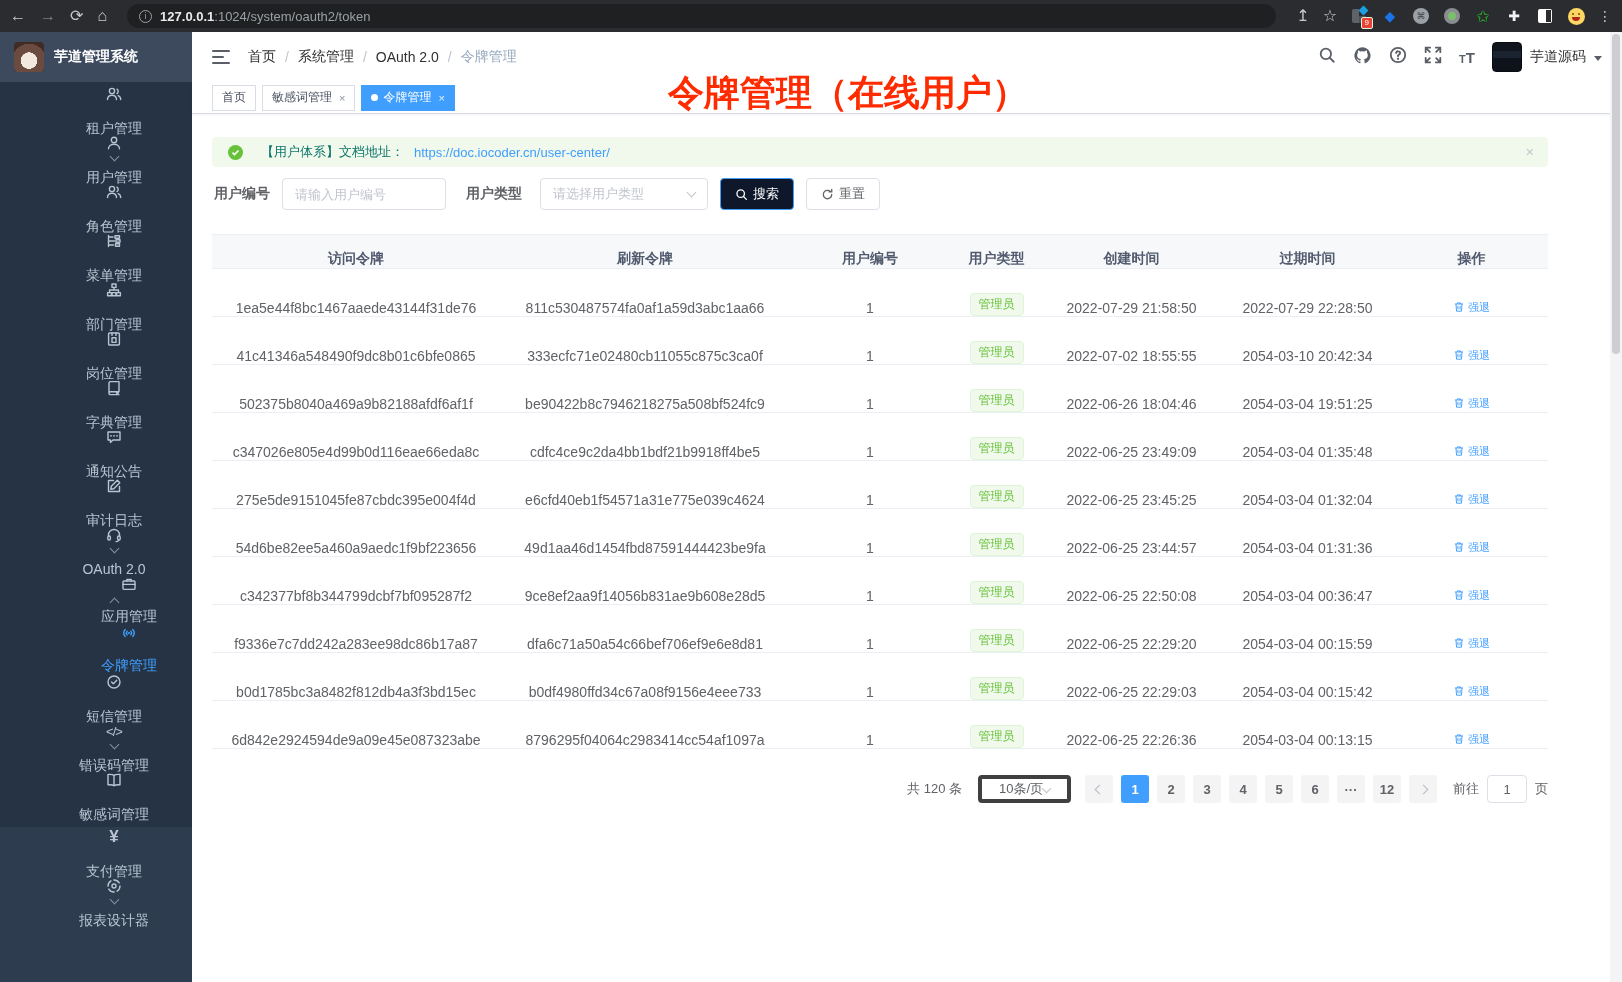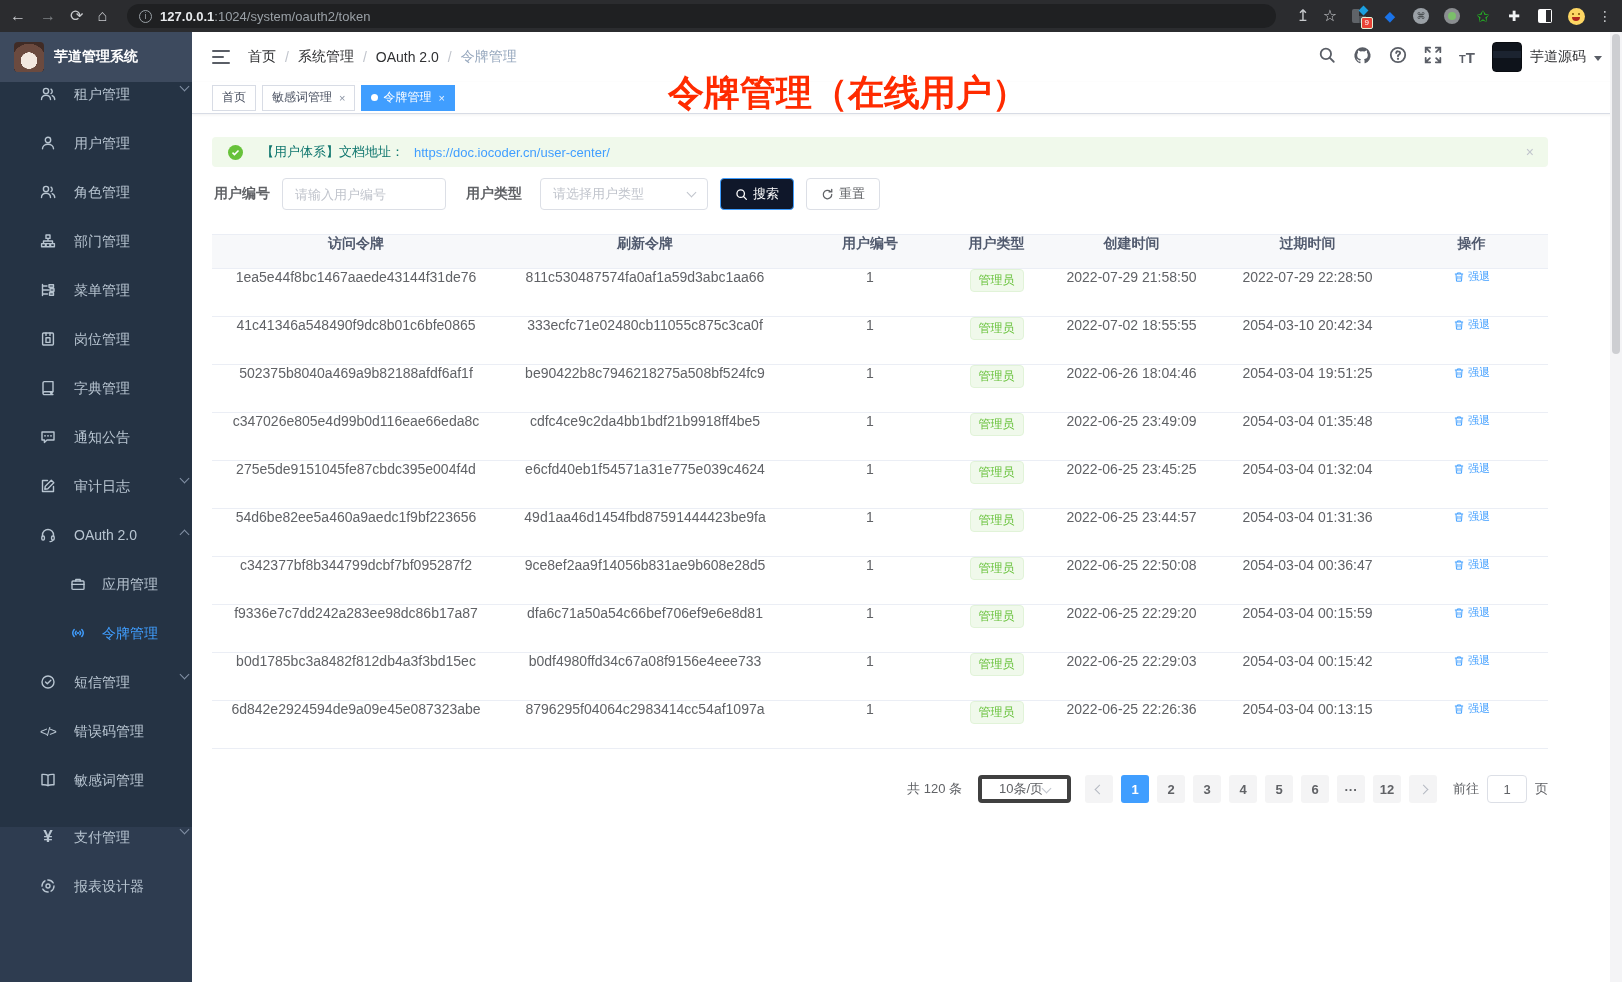--- a/index.html
+++ b/index.html
@@ -41,22 +41,22 @@
   
   .app { display:flex; height:950px; }
 
   
   .sidebar { width:192px; background:#253344; display:flex; flex-direction:column; flex-shrink:0; }
   .logo-row { height:50px; background:#3d4a5e; display:flex; align-items:center; padding:0 14px; gap:10px; flex-shrink:0; }
   .logo-avatar { width:30px; height:30px; border-radius:4px; flex-shrink:0;
     background:radial-gradient(circle at 50% 62%, #f3e8e0 0 34%, #6b4a3f 35% 70%, #402b25 71%); }
   .logo-title { color:#fff; font-size:14px; font-weight:bold; white-space:nowrap; }
   .menu { flex:1; display:flex; flex-direction:column; padding-top:4px; }
-  .m-item { height:49px; display:flex; padding:0 4px 0 40px; gap:18px;
-    color:#b8c5d1; font-size:14px; cursor:pointer; position:relative; }
+  .m-item { height:49px; display:flex; align-items:center; padding:0 4px 0 40px; gap:18px;
+    color:#b8c5d1; font-size:14px; cursor:pointer; position:relative;flex-direction:column; }
   .m-item .ic { width:16px; height:16px; flex-shrink:0; display:flex; align-items:center; justify-content:center; }
   .m-item .lbl { flex:1; white-space:nowrap; }
   .m-item.sub { padding-left:70px; gap:16px; }
   .m-item.active { color:#409eff; }
   .chev { width:7px; height:7px; border-right:1.5px solid #8391a5; border-bottom:1.5px solid #8391a5;
     transform:rotate(45deg); margin-top:-3px; flex-shrink:0; }
   .chev.up { transform:rotate(-135deg); margin-top:4px; }
   .menu-bottom { background:#2e3c50; flex:1; margin-top:6px; padding-top:2px; }
   svg.mi { stroke:currentColor; fill:none; stroke-width:1.4; stroke-linecap:round; stroke-linejoin:round; }
   .code-ic { font-size:13px; letter-spacing:-1px; }
@@ -113,21 +113,21 @@
   input.f-input::placeholder { color:#c0c4cc; }
   .f-select { width:168px; justify-content:space-between; cursor:pointer; color:#c0c4cc; margin-left:6px; }
   .f-select .chev { border-color:#c0c4cc; }
   .btn { height:32px; border-radius:4px; font-size:13px; display:flex; align-items:center; gap:5px;
     padding:0 14px; cursor:pointer; border:1px solid #dcdfe6; background:#fff; color:#606266; }
   .btn svg { stroke:currentColor; fill:none; stroke-width:1.6; stroke-linecap:round; }
   .btn.primary { background:#0f172a; border-color:#409eff; color:#fff; margin-left:0;justify-content:space-between; }
 
   
   .table { margin-top:24px; width:1336px; font-size:14px; color:#606266; border-top:1px solid #ebeef5;}
-  .tr { display:flex; align-items:flex-start; border-bottom:1px solid #ebeef5; }
+  .tr { display:flex; align-items:flex-end; border-bottom:1px solid #ebeef5; }
   .th { background:#f7f8fa; height:34px; font-weight:bold; color:#515a6e; }
   .td-row { height:48px; background:#fff; }
   .c1{width:288px}.c2{width:290px}.c3{width:160px}.c4{width:93px}.c5{width:177px}.c6{width:175px}.c7{width:153px}
   .cell { text-align:center; white-space:nowrap; overflow:hidden; }
   .badge { display:inline-block; background:#f0f9eb; border:1px solid #e1f3d8; color:#67c23a;
     font-size:12px; padding:2px 8px; border-radius:4px; line-height:1.4; }
   .act { color:#409eff; font-size:11px; cursor:pointer; display:inline-flex; align-items:center; gap:3px; }
   .act svg { stroke:#409eff; fill:none; stroke-width:1.3; }
 
   
@@ -224,39 +224,39 @@
                 <circle cx="6" cy="5" r="2.6"></circle>
                 <path d="M1.5 13.5c0-2.6 2-4.3 4.5-4.3s4.5 1.7 4.5 4.3"></path>
                 <path d="M11 3.2a2.6 2.6 0 0 1 0 4.4M12.2 9.6c1.6.6 2.5 2 2.5 3.9"></path>
               </svg>
             </span>
           <span class="lbl">角色管理</span>
         </div>
         <div class="m-item">
           <span class="ic">
               <svg class="mi" width="16" height="16" viewBox="0 0 16 16">
+                <path d="M2.5 2.5v11M2.5 4h4.5M2.5 8h6M2.5 12h5"></path>
+                <rect x="9" y="2.8" width="4.5" height="2.4"></rect>
+                <rect x="10" y="6.8" width="4" height="2.4"></rect>
+                <rect x="9.5" y="10.8" width="4" height="2.4"></rect>
+              </svg>
+            </span>
+          <span class="lbl">菜单管理</span>
+        </div>
+        <div class="m-item">
+          <span class="ic">
+              <svg class="mi" width="16" height="16" viewBox="0 0 16 16">
                 <rect x="6" y="2" width="4" height="3.4"></rect>
                 <path d="M8 5.4v2.6M3.5 10.6V8h9v2.6"></path>
                 <rect x="1.6" y="10.6" width="3.8" height="3.2"></rect>
                 <rect x="6.1" y="10.6" width="3.8" height="3.2"></rect>
                 <rect x="10.6" y="10.6" width="3.8" height="3.2"></rect>
               </svg>
             </span>
           <span class="lbl">部门管理</span>
-        </div>
-        <div class="m-item">
-          <span class="ic">
-              <svg class="mi" width="16" height="16" viewBox="0 0 16 16">
-                <path d="M2.5 2.5v11M2.5 4h4.5M2.5 8h6M2.5 12h5"></path>
-                <rect x="9" y="2.8" width="4.5" height="2.4"></rect>
-                <rect x="10" y="6.8" width="4" height="2.4"></rect>
-                <rect x="9.5" y="10.8" width="4" height="2.4"></rect>
-              </svg>
-            </span>
-          <span class="lbl">菜单管理</span>
         </div>
         <div class="m-item">
           <span class="ic">
               <svg class="mi" width="16" height="16" viewBox="0 0 16 16">
                 <rect x="2.6" y="2" width="10.8" height="12" rx="1"></rect>
                 <path d="M6 2v2.4M10 2v2.4"></path>
                 <rect x="6" y="6.8" width="4" height="4.6"></rect>
               </svg>
             </span>
           <span class="lbl">岗位管理</span>

